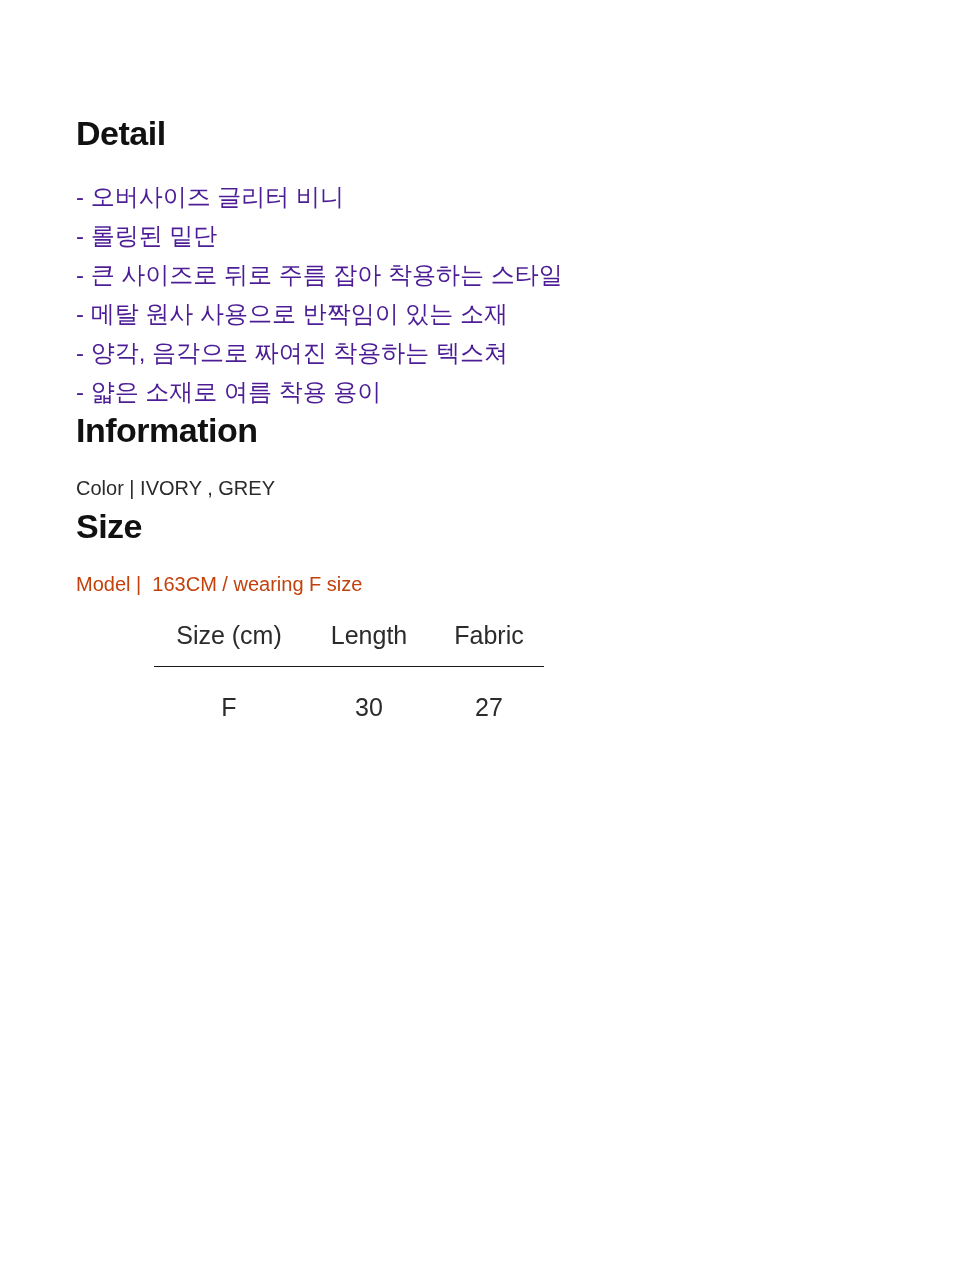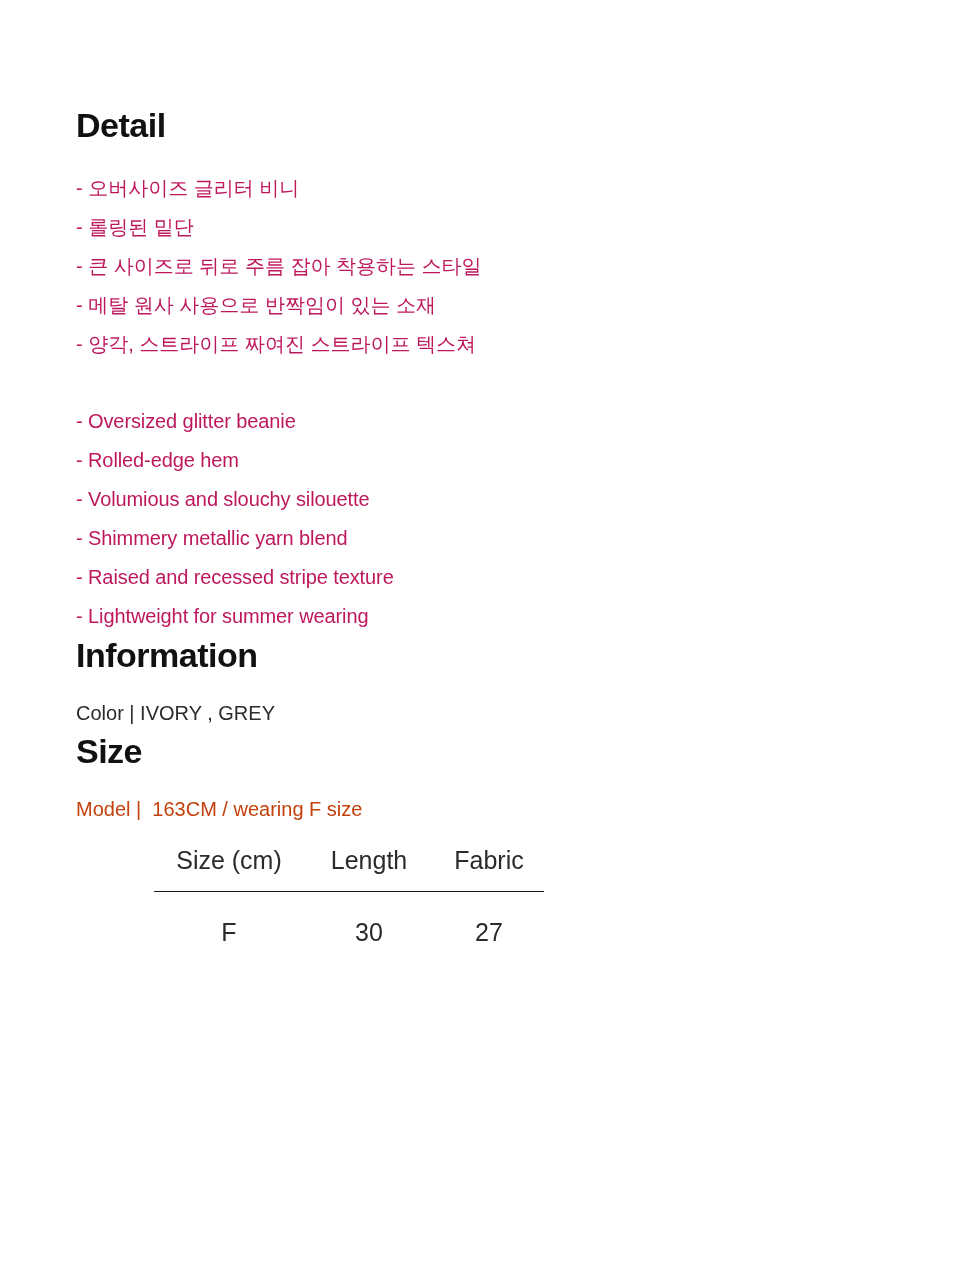--- a/index.html
+++ b/index.html
@@ -12,39 +12,39 @@
     height: 1277px;
     font-family: "Liberation Sans", sans-serif;
     color: #1a1a1a;
     -webkit-font-smoothing: antialiased;
   }
   .page {
     position: relative;
     width: 960px;
     height: 1277px;
     box-sizing: border-box;
-    padding: 8px 76px;
+    padding: 16px 76px;
   }
   h2.section-title {
     font-size: 34px;
     font-weight: bold;
     letter-spacing: -0.5px;
     margin: 0;
     color: #111111;
   }
   .detail-title { padding-top: 98px; }
   .bullet-list {
     list-style: none;
     margin: 0;
     padding: 0;
   }
   .bullet-list li {
-    font-size: 20px;
+    font-size: 24px;
     line-height: 39px;
-    color: #be185d;
+    color: #4c1d95;
     font-weight: 400;
     white-space: pre;
   }
   .ko-list { margin-top: 24px; }
   .en-list { margin-top: 38px; }
   .en-list li { letter-spacing: -0.1px; }
   .info-title { margin-top: 56px; }
   .info-lines {
     margin-top: 20px;
   }
@@ -88,31 +88,24 @@
 
 <div class="page">
 
   <h2 class="section-title detail-title">Detail</h2>
 
   <ul class="bullet-list ko-list">
     <li>- 오버사이즈 글리터 비니</li>
     <li>- 롤링된 밑단</li>
     <li>- 큰 사이즈로 뒤로 주름 잡아 착용하는 스타일</li>
     <li>- 메탈 원사 사용으로 반짝임이 있는 소재</li>
-    <li>- 양각, 스트라이프 짜여진 스트라이프 텍스쳐</li>
+    <li>- 양각, 음각으로 짜여진 착용하는 텍스쳐</li>
+    <li>- 얇은 소재로 여름 착용 용이</li>
   </ul>
 
-  <ul class="bullet-list en-list">
-    <li>- Oversized glitter beanie</li>
-    <li>- Rolled-edge hem</li>
-    <li>- Volumious and slouchy silouette</li>
-    <li>- Shimmery metallic yarn blend</li>
-    <li>- Raised and recessed stripe texture</li>
-    <li>- Lightweight for summer wearing</li>
-  </ul>
 
   <h2 class="section-title info-title">Information</h2>
 
   <div class="info-lines">
     <div>Color | IVORY , GREY</div>
   </div>
 
   <h2 class="section-title size-title">Size</h2>
 
   <div class="size-lines">

